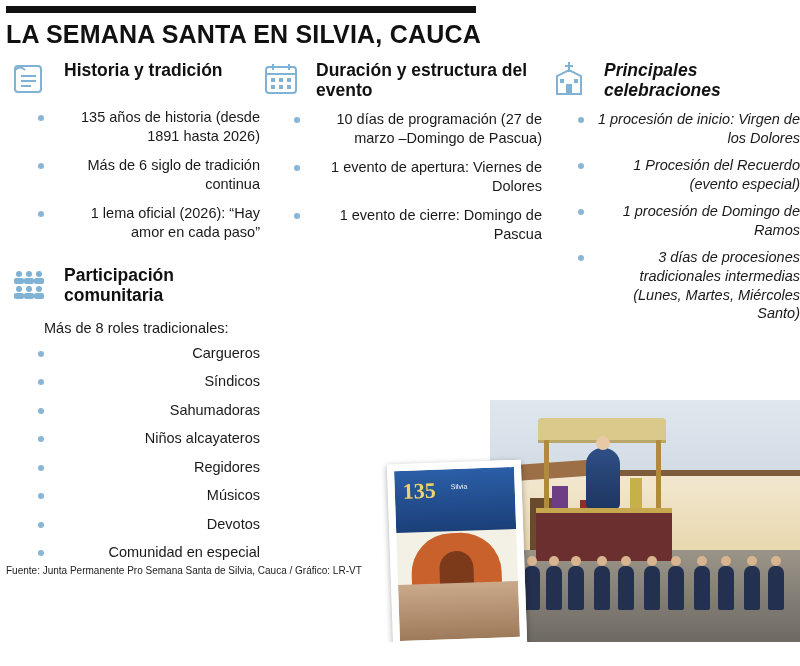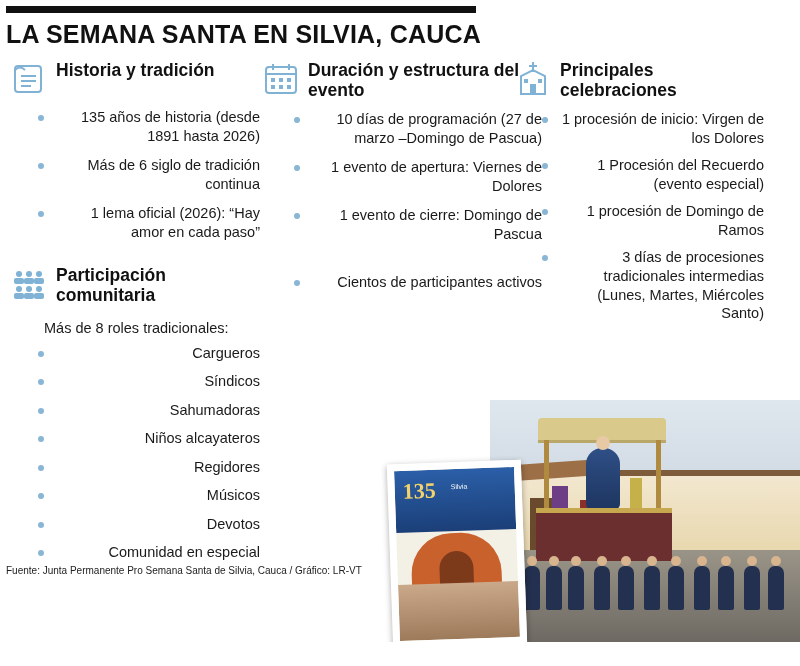--- a/index.html
+++ b/index.html
@@ -38,29 +38,29 @@
     color: #111111;
     font-family: "Liberation Sans", sans-serif;
   }
 
   
   .col {
     position: absolute;
   }
   .col-1 { left: 10px;  top: 58px;  width: 250px; }
   .col-2 { left: 262px; top: 58px;  width: 280px; }
-  .col-3 { left: 514px; top: 58px;  width: 250px; }
+  .col-3 { left: 550px; top: 58px;  width: 250px; font-style: italic; }
 
   .block {
     margin-bottom: 8px;
   }
   .head {
     display: flex;
     align-items: flex-start;
-    gap: 8px;
+    gap: 16px;
   }
   .head .icon {
     flex: 0 0 auto;
     width: 38px;
     height: 38px;
     margin-top: 2px;
   }
   .head .htext {
     font-size: 17.5px;
     font-weight: bold;
@@ -354,21 +354,20 @@
           </svg>
         </span>
         <span class="htext">Duración y estructura del evento</span>
       </div>
       <ul class="bullets">
         <li>10 días de programación (27 de marzo –Domingo de Pascua)</li>
         <li>1 evento de apertura: Viernes de Dolores</li>
         <li>1 evento de cierre: Domingo de Pascua</li>
       </ul>
       <ul class="bullets" style="margin-top:30px;">
-        <li>Cientos de participantes activos</li>
       </ul>
     </div>
   </div>
 
   <div class="col col-3">
     <div class="block">
       <div class="head">
         <span class="icon">
           <svg viewBox="0 0 38 38" width="38" height="38">
             <line x1="19" y1="2" x2="19" y2="12" stroke="#7fb2d4" stroke-width="2"></line>

